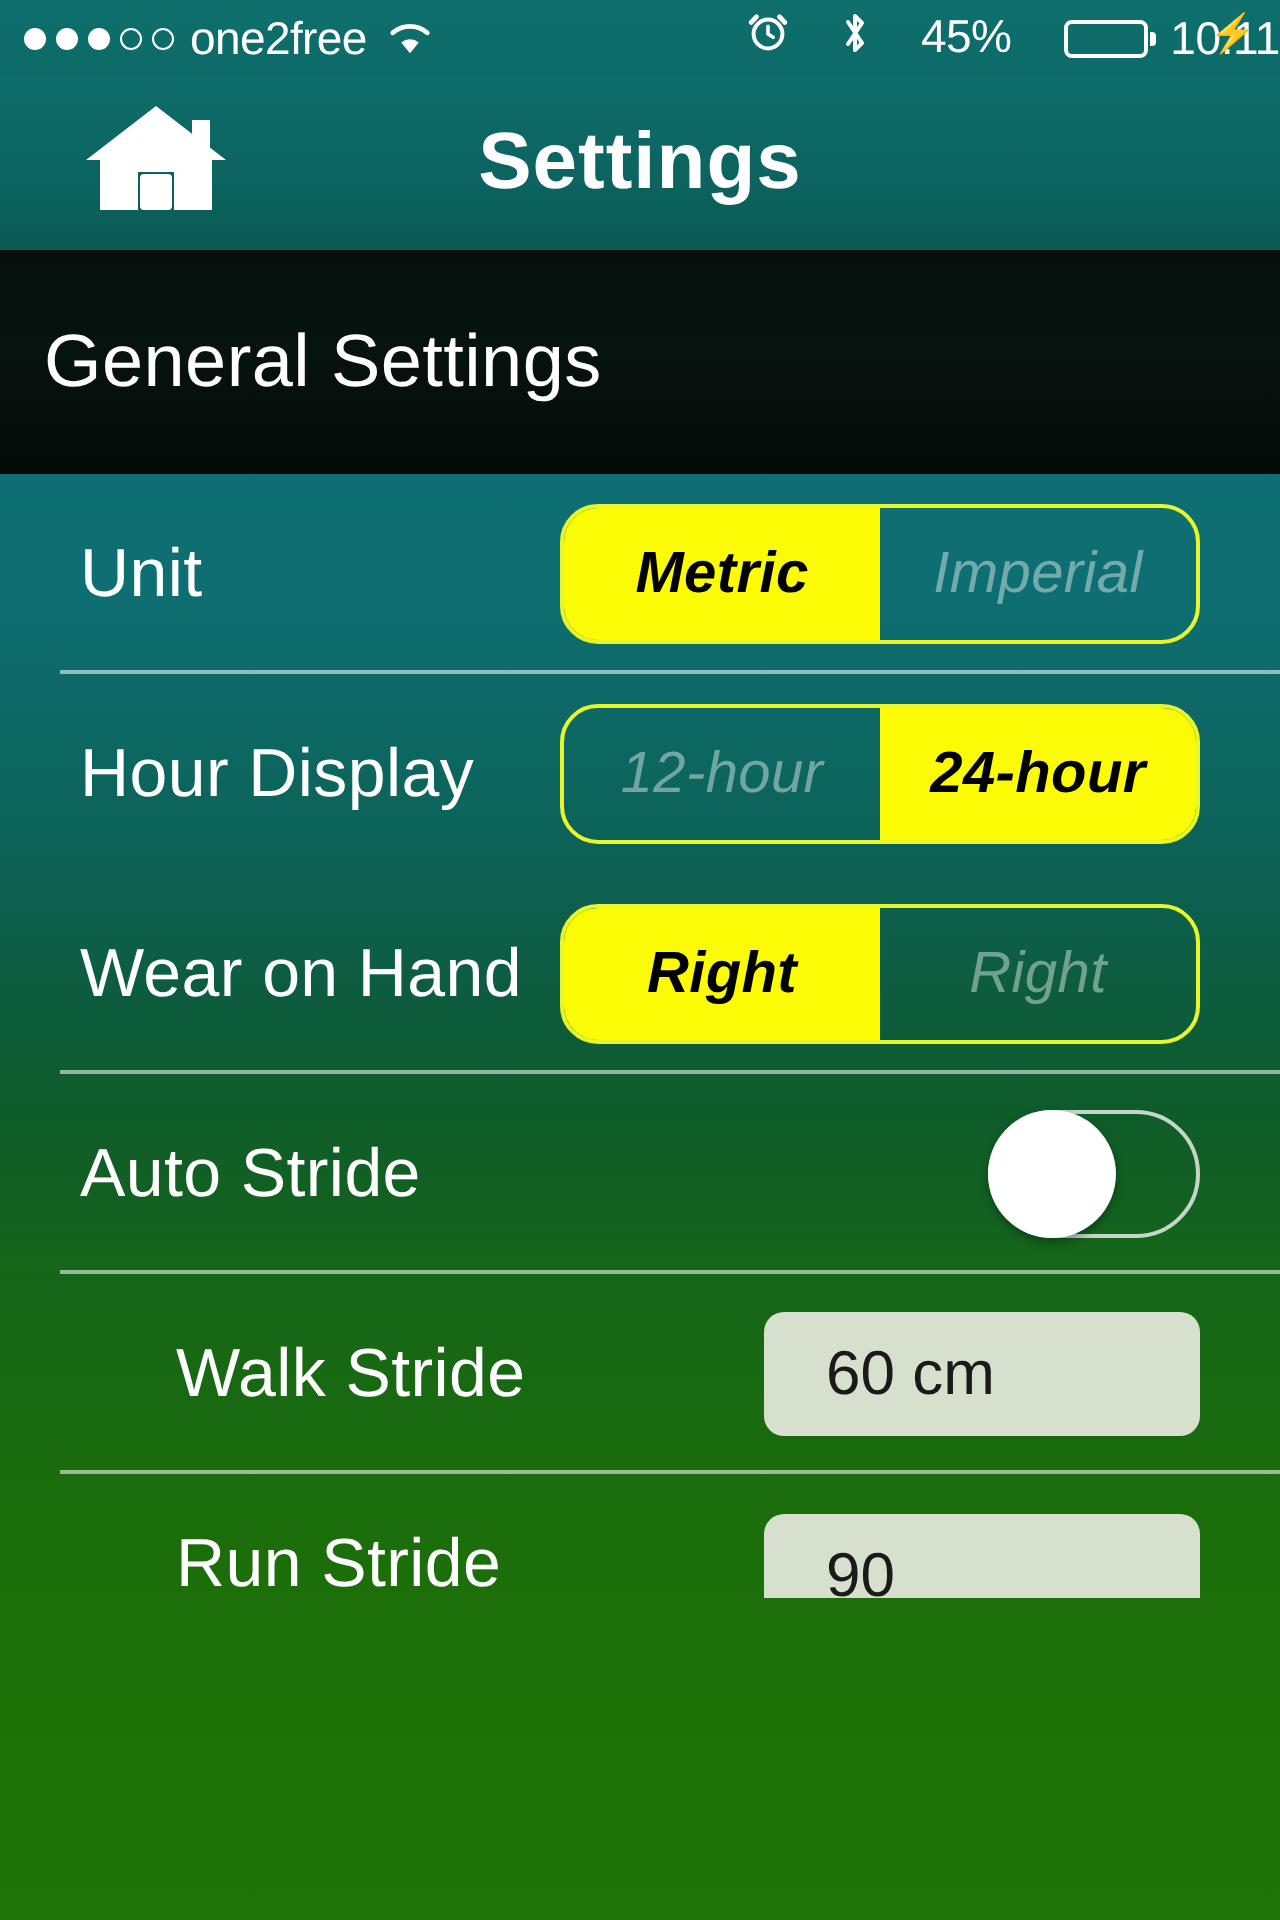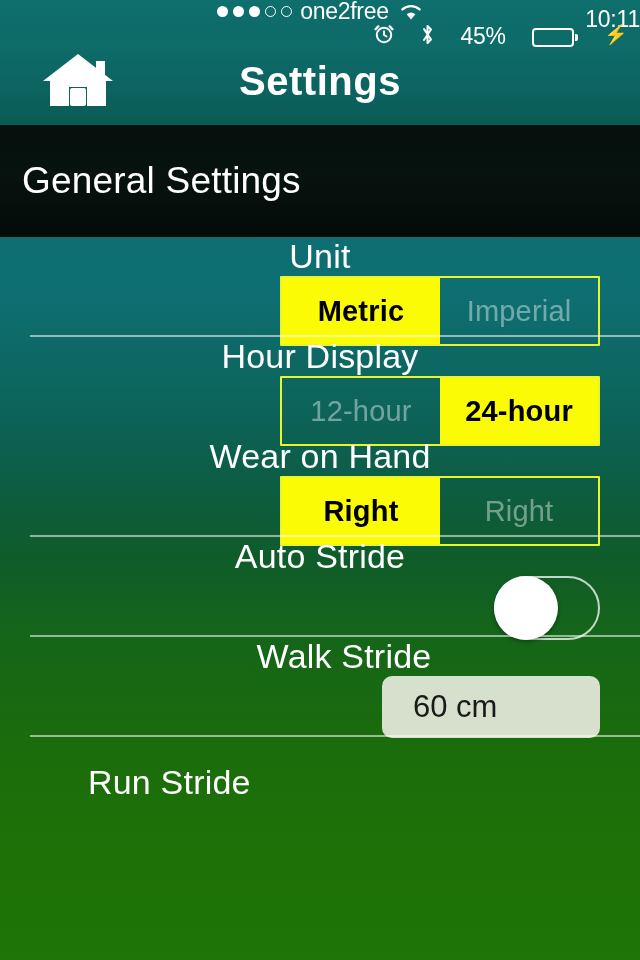--- a/index.html
+++ b/index.html
@@ -30,21 +30,20 @@
 
   
   .statusbar {
     position:relative;
     height:38px;
     display:flex;
     align-items:center;
     padding:0 12px;
     color:#fff;
     background:linear-gradient(180deg,#0e6f6d 0%,#0d6b68 100%);
-    flex-direction:column;
   }
   .sb-left { display:flex; align-items:center; gap:8px; }
   .dots { display:flex; align-items:center; gap:5px; }
   .dot { width:11px; height:11px; border-radius:50%; }
   .dot.filled { background:#fff; }
   .dot.hollow { background:transparent; border:1.6px solid #fff; }
   .carrier { font-size:23px; letter-spacing:-0.3px; line-height:1; }
   .wifi { width:24px; height:20px; position:relative; margin-left:2px; }
   .wifi svg { display:block; }
   .sb-center {
@@ -112,21 +111,20 @@
   .section-head.sec2 {
     background:linear-gradient(180deg,#030a07 0%,#060f0b 50%,#020705 100%);
   }
 
   
   .row {
     position:relative;
     height:100px;
     display:flex; align-items:center;
     padding:0 40px 0 40px;
-    flex-direction:column;
   }
   .row .divider {
     position:absolute;
     left:30px; right:0; bottom:0;
     height:2px;
     background:rgba(255,255,255,0.55);
   }
   .row-label {
     color:#fff;
     font-size:34px;
@@ -134,23 +132,24 @@
     white-space:nowrap;
   }
   .row-label.indent { padding-left:48px; }
   .row-right { margin-left:auto; display:flex; align-items:center; }
 
   
   .segmented {
     display:flex;
     width:320px; height:70px;
     border:2px solid #e8f52a;
-    border-radius:1px;
+    border-radius:19px;
     overflow:hidden;
     background:transparent;
+    font-style:italic;
   }
   .seg {
     flex:1;
     display:flex; align-items:center; justify-content:center;
     font-size:29px;
     letter-spacing:0.2px;
   }
   .seg.on {
     background:#fbfb05;
     color:#000;

